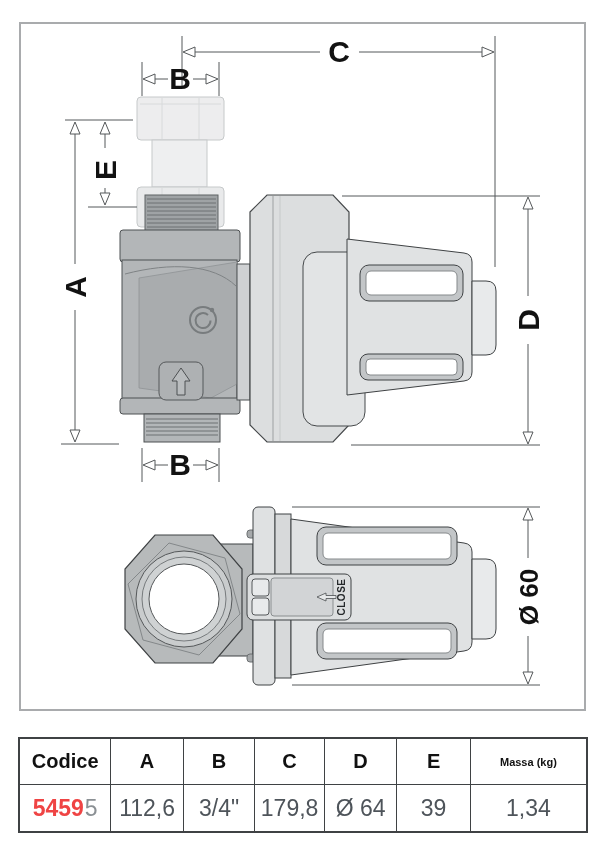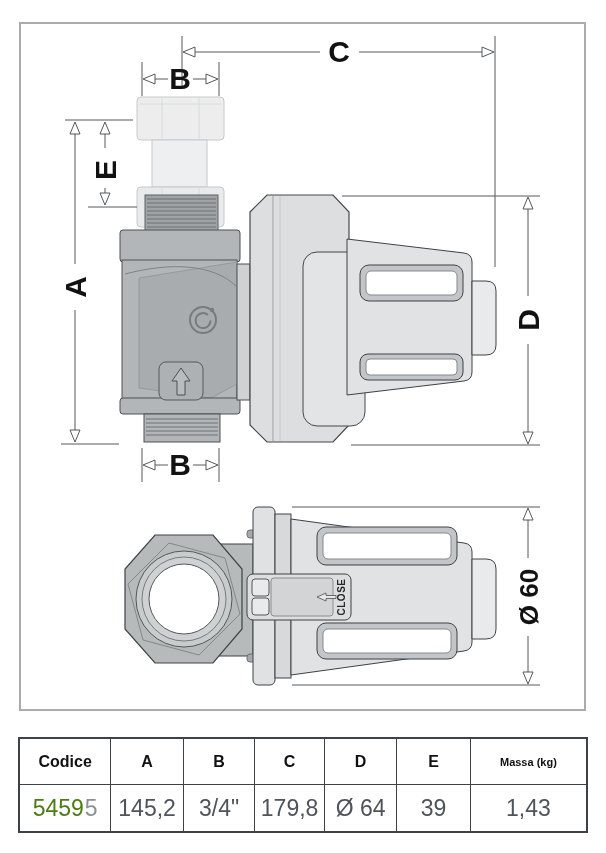--- a/index.html
+++ b/index.html
@@ -18,24 +18,24 @@
     display:grid;box-sizing:border-box;
     grid-template-columns:92fr 73fr 72fr 70fr 73fr 74fr 116fr;
     grid-template-rows:1fr 1fr;
     border:2px solid #3f4244;
   }
   .cell{
     display:flex;align-items:center;justify-content:center;
     border-right:1.5px solid #3f4244;overflow:hidden;white-space:nowrap;
   }
   .cell:nth-child(7n){border-right:none;}
-  .hdr{border-bottom:1.5px solid #3f4244;font-weight:bold;font-size:16px;color:#111;}
+  .hdr{border-bottom:1.5px solid #3f4244;font-weight:bold;font-size:20px;color:#111;}
   .hdr-small{font-size:11px;}
   .val{font-size:23px;color:#4e545a;}
-  .code-main{font-weight:normal;color:#4d7c0f;}
+  .code-main{font-weight:bold;color:#ef4444;}
   .code-suffix{color:#8b9094;margin-left:1px;}
 </style>
 </head>
 <body>
 
 <div class="frame">
 <svg width="563" height="685" viewBox="0 0 563 685">
 
   <g>
 
@@ -209,19 +209,19 @@
   <div class="cell hdr">B</div>
   <div class="cell hdr">C</div>
   <div class="cell hdr">D</div>
   <div class="cell hdr">E</div>
   <div class="cell hdr hdr-small">Massa (kg)</div>
 
   <div class="cell val">
     <span class="code-main">5459</span>
       <span class="code-suffix">5</span>
   </div>
-  <div class="cell val">145,2</div>
+  <div class="cell val">112,6</div>
   <div class="cell val">3/4"</div>
   <div class="cell val">179,8</div>
   <div class="cell val">Ø 64</div>
   <div class="cell val">39</div>
-  <div class="cell val">1,43</div>
+  <div class="cell val">1,34</div>
 </div>
 
 </body></html>

